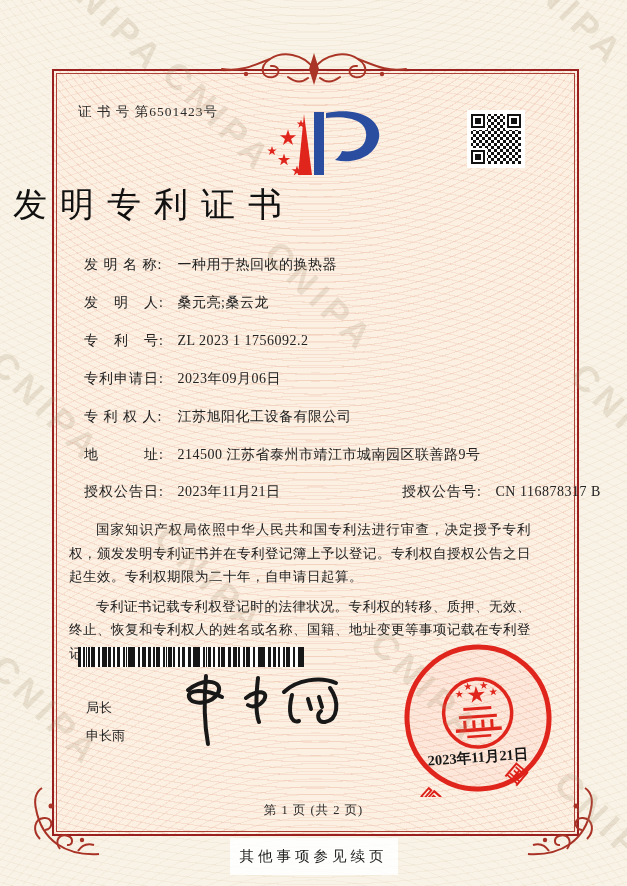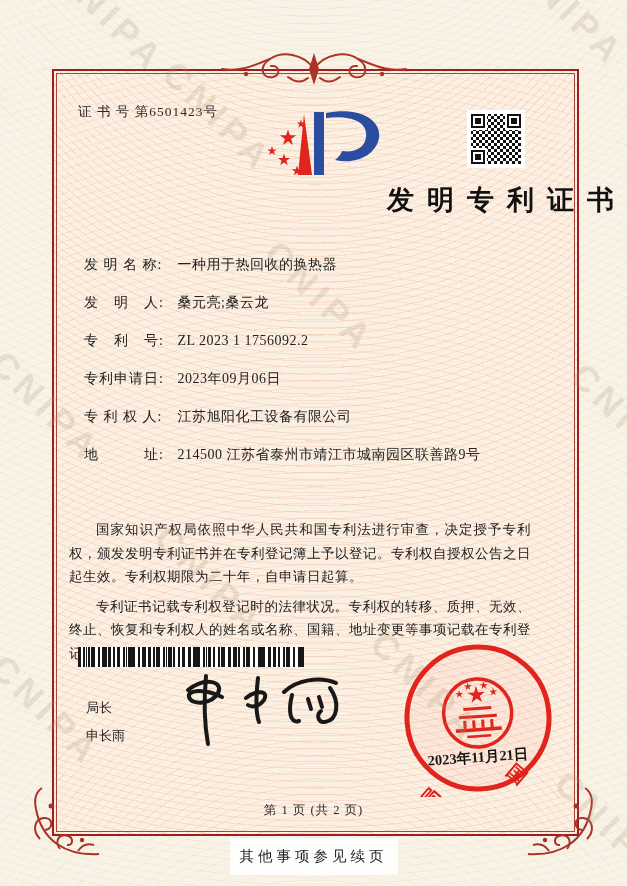--- a/index.html
+++ b/index.html
@@ -21,22 +21,22 @@
          border:2px solid #9a1f1f;z-index:1;
          background-color:#fcf0e3;
          background-image:
            repeating-radial-gradient(120% 90% at 50% -30%, rgba(224,146,116,0.20) 0 1px, rgba(0,0,0,0) 1px 6px),
            repeating-radial-gradient(120% 90% at 50% 130%, rgba(224,146,116,0.15) 0 1px, rgba(0,0,0,0) 1px 7px);}
   .frame-inner{position:absolute;inset:2px;border:1px solid #ad4238;}
   .content{position:absolute;inset:0;z-index:3;border-radius:11px;}
   .cert-no{position:absolute;left:78px;top:103px;font-size:13.5px;color:#2a2a2a;letter-spacing:1px;}
   .logo{position:absolute;left:250px;top:108px;width:150px;height:78px;}
   .qr{position:absolute;left:467px;top:110px;width:58px;height:58px;background:#fff;}
-  .title{position:absolute;left:0;right:0;top:182px;text-align:right;
-         font-size:27px;font-weight:bold;color:#111;letter-spacing:13px;text-indent:13px;}
+  .title{position:absolute;left:0;right:0;top:182px;text-align:left;
+         font-size:34px;font-weight:normal;color:#111;letter-spacing:13px;text-indent:13px;}
   .row{position:absolute;left:84px;right:58px;font-size:14px;color:#222;white-space:nowrap;}
   .flabel{display:inline-block;min-width:90px;letter-spacing:1px;}
   .fvalue{letter-spacing:0.5px;}
   .grant-right{position:absolute;left:318px;top:0;}
   .body-text{position:absolute;left:69px;width:462px;top:518px;
              font-size:13.5px;line-height:23.5px;color:#222;text-align:justify;}
   .body-text p{margin:0 0 6px 0;text-indent:2em;letter-spacing:0.5px;}
   .barcode{position:absolute;left:78px;top:647px;width:226px;height:20px;
            background:
              repeating-linear-gradient(90deg,#171717 0 2px,rgba(0,0,0,0) 2px 5px),
@@ -181,20 +181,28 @@
       <span class="fvalue">2023年09月06日</span>
     </div>
     <div class="row" style="top:408px">
       <span class="flabel">专 利 权 人:</span>
       <span class="fvalue">江苏旭阳化工设备有限公司</span>
     </div>
     <div class="row" style="top:446px">
       <span class="flabel">地　　　址:</span>
       <span class="fvalue">214500 江苏省泰州市靖江市城南园区联善路9号</span>
     </div>
+    <div class="row" style="top:483px">
+      <span class="flabel">授权公告日:</span>
+      <span class="fvalue">2023年11月21日</span>
+      <span class="grant-right">
+        <span class="flabel">授权公告号:</span>
+        <span class="fvalue">CN 116878317 B</span>
+      </span>
+    </div>
 
     <div class="body-text">
       <p>国家知识产权局依照中华人民共和国专利法进行审查，决定授予专利权，颁发发明专利证书并在专利登记簿上予以登记。专利权自授权公告之日起生效。专利权期限为二十年，自申请日起算。</p>
       <p>专利证书记载专利权登记时的法律状况。专利权的转移、质押、无效、终止、恢复和专利权人的姓名或名称、国籍、地址变更等事项记载在专利登记簿上。</p>
     </div>
 
     <div class="barcode"></div>
 
     <div class="signer">
       <div>局长</div>

